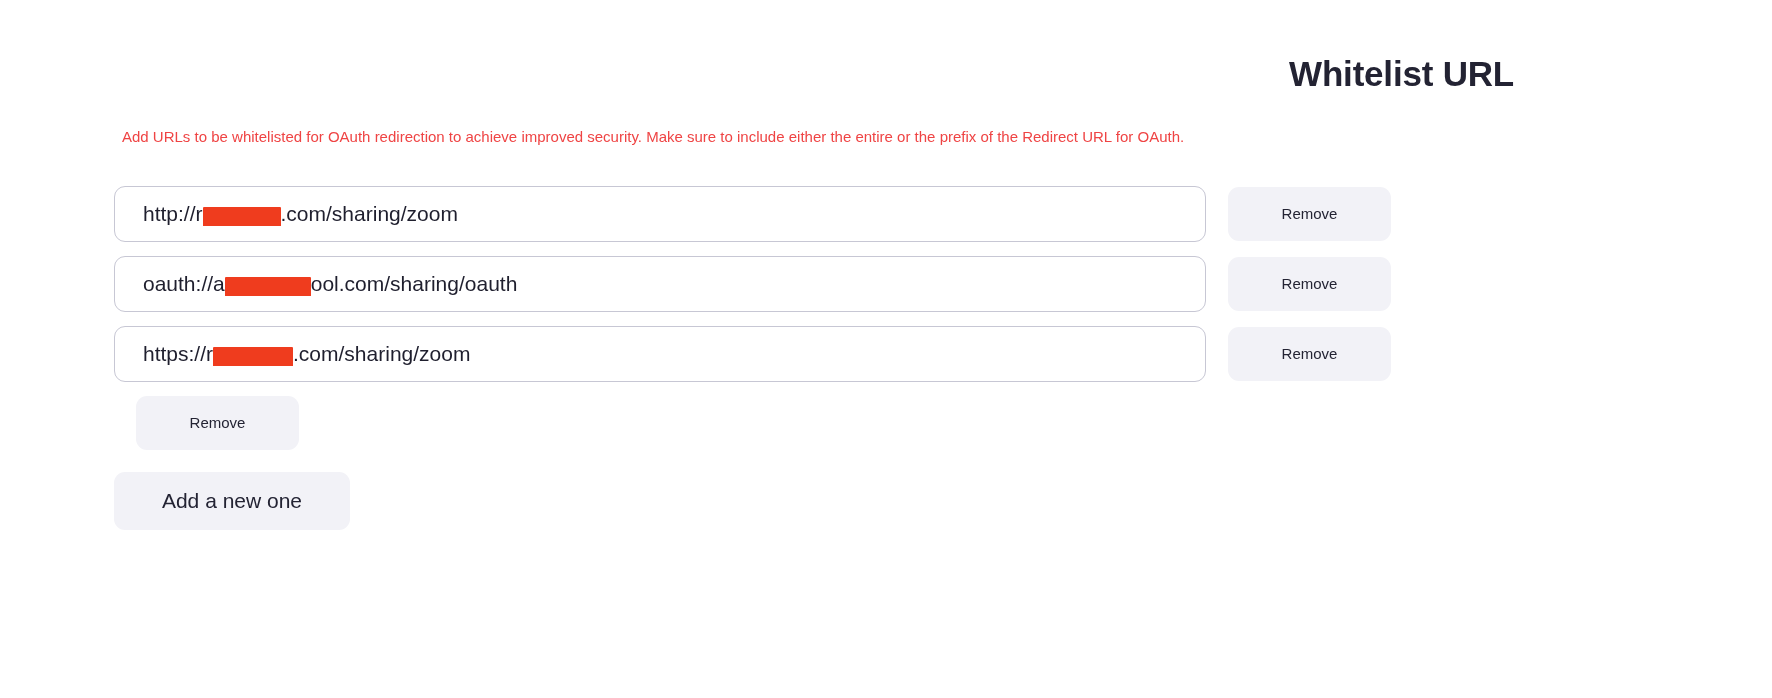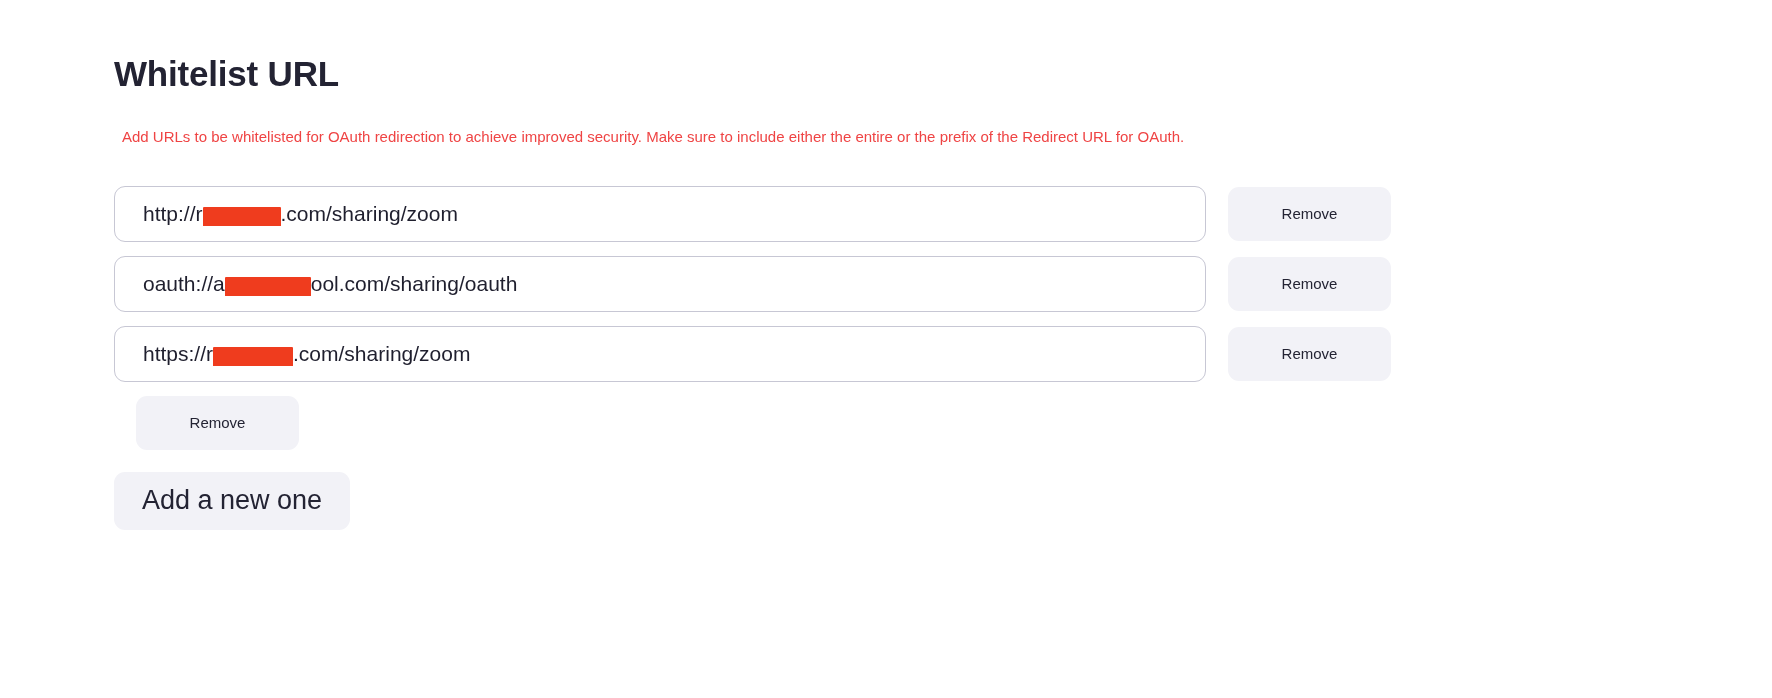--- a/index.html
+++ b/index.html
@@ -33,20 +33,21 @@
   }
 
   .page-title {
     font-size: 35px;
     font-weight: bold;
     color: #232333;
     letter-spacing: -0.2px;
     margin: 0;
     padding-top: 52px;
     line-height: 1.25;
+    text-align: right;
   }
 
   .description {
     margin: 8px;
     padding-top: 22px;
     font-size: 15px;
     line-height: 1.48;
     color: #ef4444;
     font-weight: 400;
     max-width: 1270px;
@@ -120,21 +121,21 @@
   }
 
   .add-button {
     margin-top: 22px;
     width: 236px;
     height: 58px;
     background: #f2f2f7;
     border: none;
     border-radius: 11px;
     font-family: "Liberation Sans", sans-serif;
-    font-size: 27px;
+    font-size: 21px;
     color: #232333;
     cursor: pointer;
     display: flex;
     align-items: center;
     justify-content: center;
   }
 </style>
 </head>
 <body>
 

